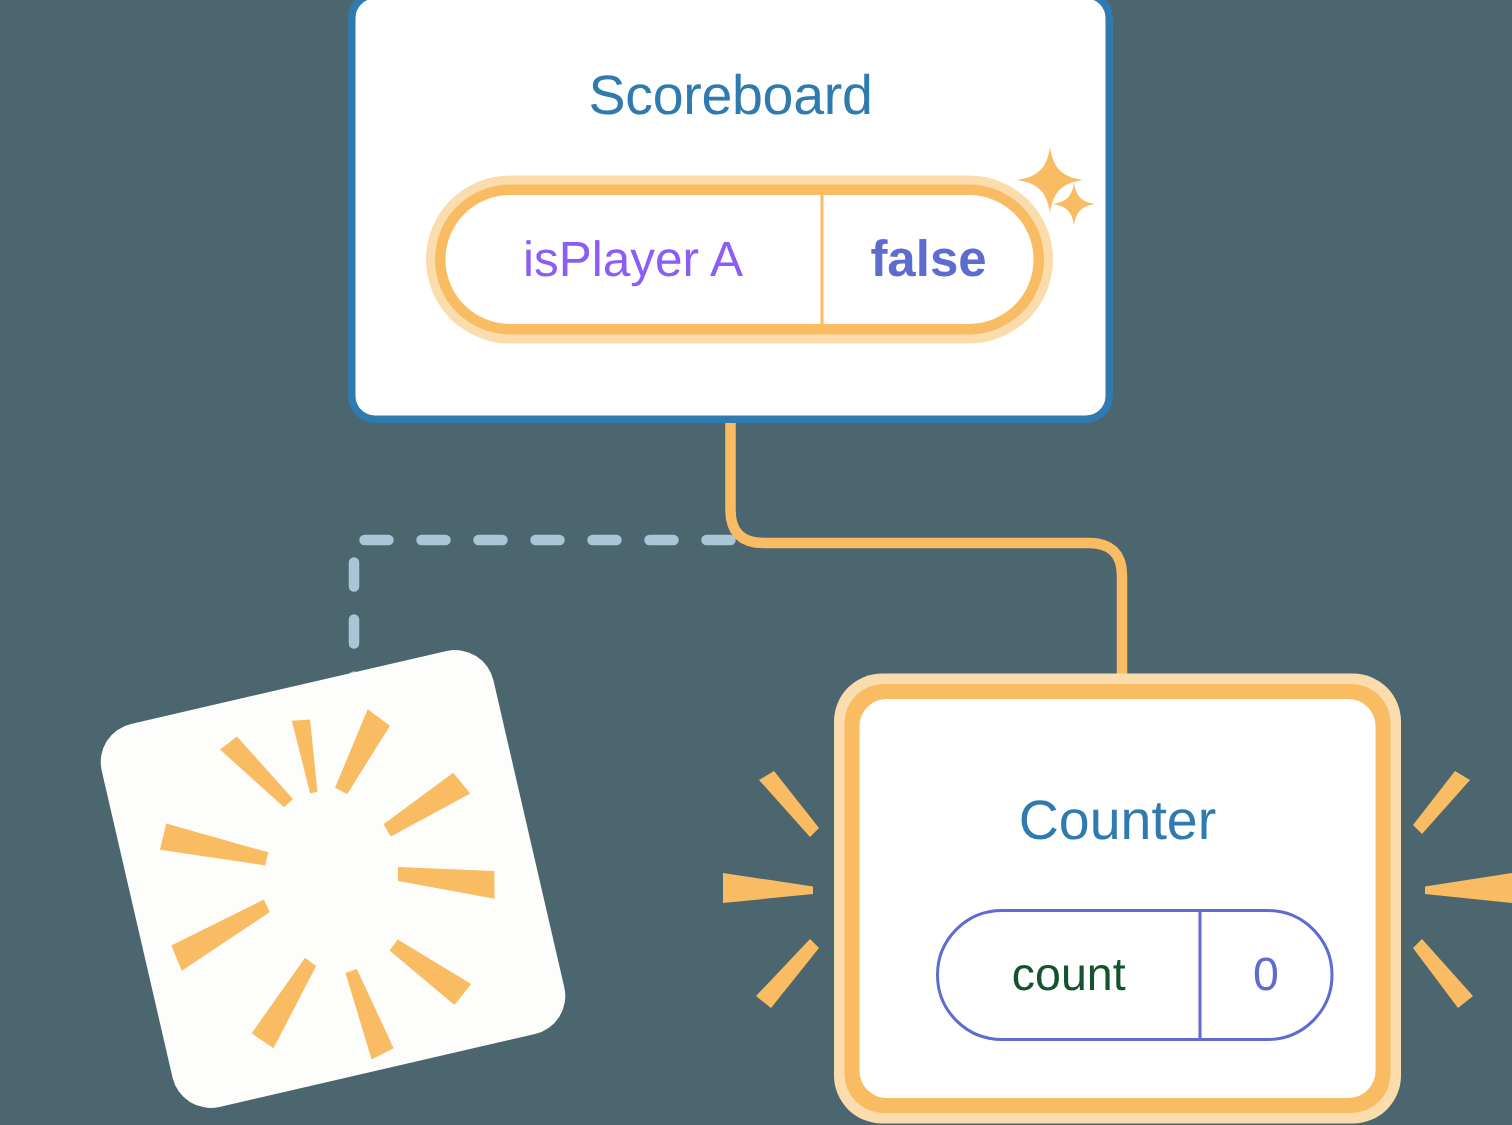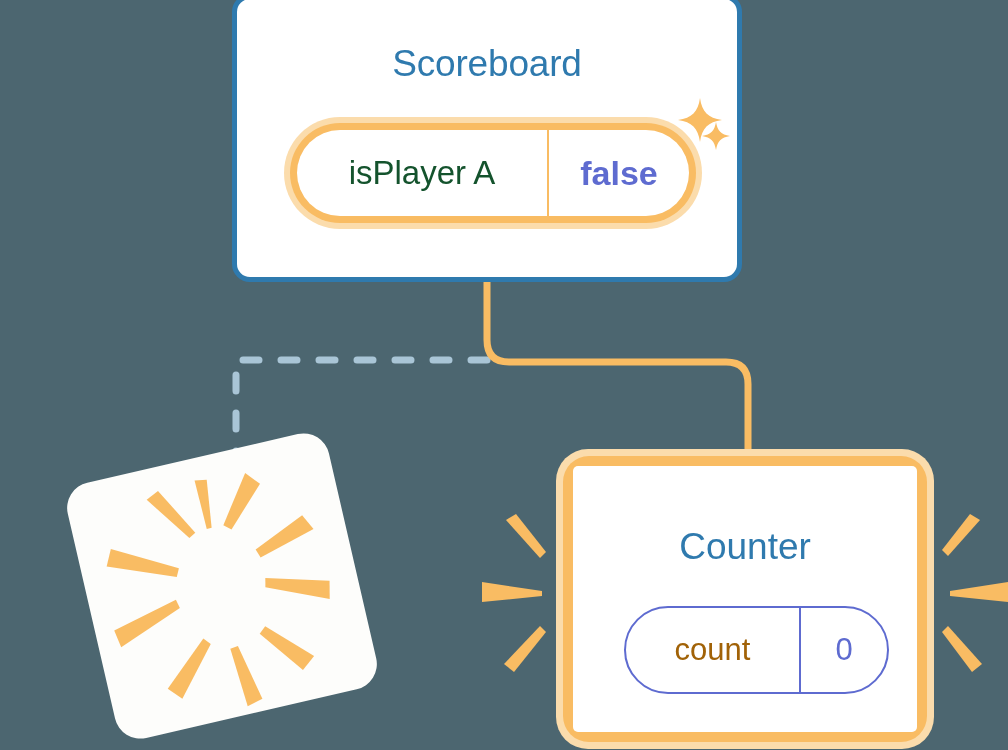--- a/index.html
+++ b/index.html
@@ -83,21 +83,21 @@
     background: #ffffff;
     display: flex;
     align-items: stretch;
   }
   .pill-hl-key {
     flex: 0 0 250px;
     display: flex;
     align-items: center;
     justify-content: center;
     font-size: 33px;
-    color: #14532d;
+    color: #8b5cf6;
     border-right: 2px solid #f9bc63;
   }
   .pill-hl-val {
     flex: 1 1 auto;
     display: flex;
     align-items: center;
     justify-content: center;
     font-size: 34px;
     font-weight: bold;
     color: #5e6bd0;
@@ -129,21 +129,21 @@
     bottom: 7px;
     border-radius: 26px;
     background: #f9bc63;
   }
   .card-counter-face {
     position: absolute;
     left: 10px;
     top: 10px;
     right: 10px;
     bottom: 10px;
-    border-radius: 5px;
+    border-radius: 18px;
     background: #ffffff;
     padding-left: 28px;
   }
   .ct-title {
     position: absolute;
     left: 0;
     top: 60px;
     width: 100%;
     text-align: center;
     font-size: 37px;
@@ -161,21 +161,21 @@
     display: flex;
     align-items: stretch;
     background: #ffffff;
   }
   .pill-plain-key {
     flex: 0 0 173px;
     display: flex;
     align-items: center;
     justify-content: center;
     font-size: 31px;
-    color: #a16207;
+    color: #14532d;
     border-right: 2px solid #5e6bd0;
   }
   .pill-plain-val {
     flex: 1 1 auto;
     display: flex;
     align-items: center;
     justify-content: center;
     font-size: 31px;
     color: #5e6bd0;
   }

